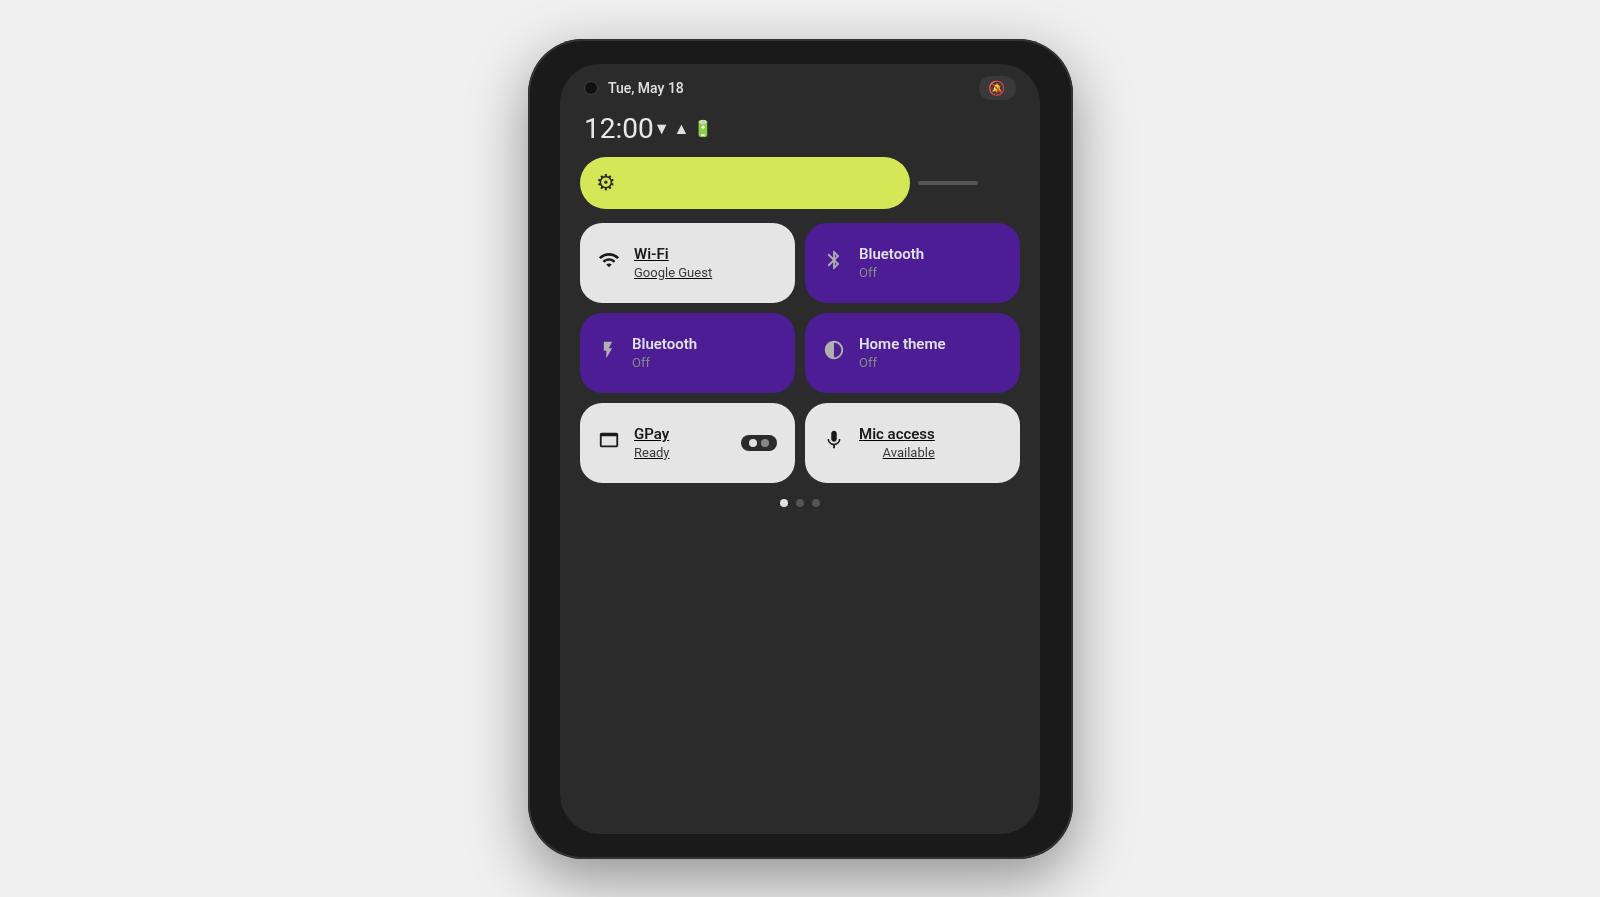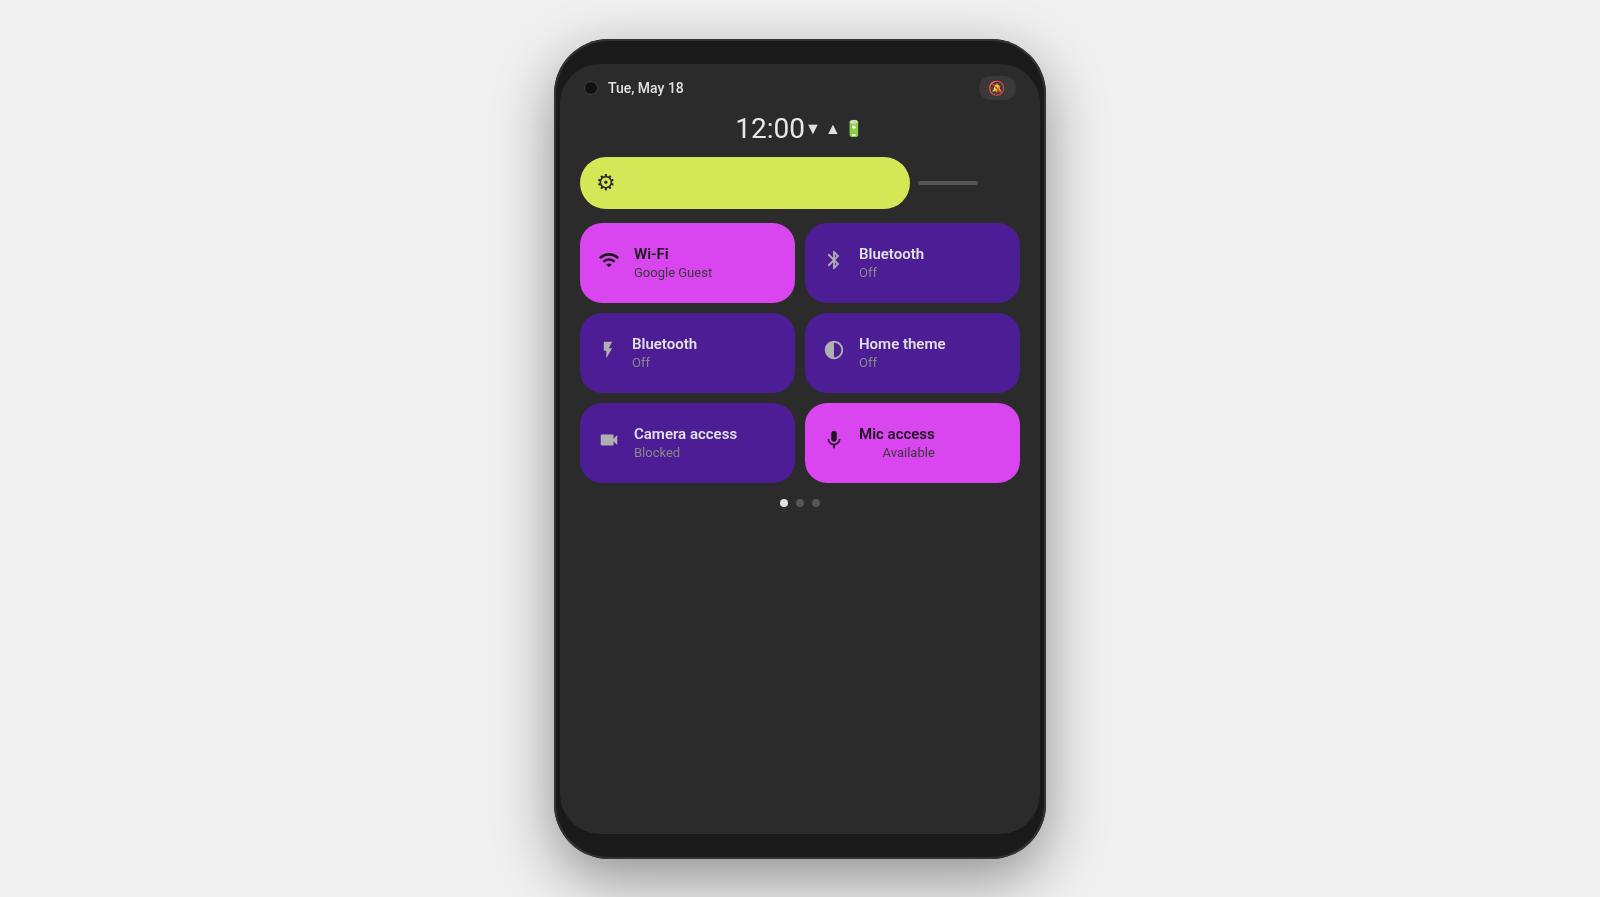--- a/index.html
+++ b/index.html
@@ -7,21 +7,21 @@
     body {
       background: #f0f0f0;
       display: flex;
       justify-content: center;
       align-items: center;
       min-height: 100vh;
       font-family: 'Google Sans', 'Roboto', sans-serif;
     }
 
     .phone-outer {
-      width: 492px;
+      width: 545px;
       height: 820px;
       background: #1a1a1a;
       border-radius: 55px;
       position: relative;
       box-shadow: 0 20px 60px rgba(0,0,0,0.4), inset 0 0 0 2px #333;
       display: flex;
       flex-direction: column;
       align-items: center;
       overflow: hidden;
     }
@@ -74,21 +74,21 @@
     }
 
     .mute-icon {
       color: #e0e0e0;
       font-size: 14px;
     }
 
     
     .time-row {
       display: flex;
-      justify-content: center;
+      justify-content: flex-start;
       align-items: center;
       padding: 4px 24px 12px 24px;
     }
 
     .time-text {
       color: #e8e8e8;
       font-size: 28px;
       font-weight: 400;
     }
 
@@ -135,21 +135,22 @@
       border-radius: 22px;
       padding: 16px 18px;
       display: flex;
       align-items: center;
       gap: 14px;
       cursor: pointer;
       min-height: 80px;
     }
 
     .tile-active {
-      background: #d946ef;
+      background: #e5e5e5;
+      text-decoration: underline;
     }
 
     .tile-inactive {
       background: #4c1d95;
     }
 
     .tile-icon {
       font-size: 22px;
       flex-shrink: 0;
     }
@@ -320,32 +321,36 @@
             <path d="M12 2C6.48 2 2 6.48 2 12s4.48 10 10 10 10-4.48 10-10S17.52 2 12 2zm0 18V4c4.41 0 8 3.59 8 8s-3.59 8-8 8z"></path>
           </svg>
         </span>
         <div class="tile-content">
           <span class="tile-title">Home theme</span>
           <span class="tile-subtitle">Off</span>
         </div>
       </div>
 
 
-
-      <div class="tile tile-inactive">
-        <span class="tile-icon">
-          <svg width="22" height="22" viewBox="0 0 24 24" fill="#b0b0b0">
-            <path d="M17 10.5V7c0-.55-.45-1-1-1H4c-.55 0-1 .45-1 1v10c0 .55.45 1 1 1h12c.55 0 1-.45 1-1v-3.5l4 4v-11l-4 4z"></path>
-          </svg>
-        </span>
-        <div class="tile-content">
-          <span class="tile-title">Camera access</span>
-          <span class="tile-subtitle">Blocked</span>
-        </div>
-      </div>
+      <div class="tile tile-active">
+        <span class="tile-icon">
+          <svg width="22" height="22" viewBox="0 0 24 24" fill="#1a1a1a">
+            <path d="M20 4H4c-1.11 0-2 .89-2 2v12c0 1.11.89 2 2 2h16c1.11 0 2-.89 2-2V6c0-1.11-.89-2-2-2zm0 14H4V8h16v10z"></path>
+          </svg>
+        </span>
+        <div class="tile-content">
+          <span class="tile-title">GPay</span>
+          <span class="tile-subtitle">Ready</span>
+        </div>
+        <div class="tile-gpay-card">
+          <div class="card-dot active"></div>
+          <div class="card-dot"></div>
+        </div>
+      </div>
+
 
       <div class="tile tile-active">
         <span class="tile-icon">
           <svg width="22" height="22" viewBox="0 0 24 24" fill="#1a1a1a">
             <path d="M12 14c1.66 0 2.99-1.34 2.99-3L15 5c0-1.66-1.34-3-3-3S9 3.34 9 5v6c0 1.66 1.34 3 3 3zm5.3-3c0 3-2.54 5.1-5.3 5.1S6.7 14 6.7 11H5c0 3.41 2.72 6.23 6 6.72V21h2v-3.28c3.28-.48 6-3.3 6-6.72h-1.7z"></path>
           </svg>
         </span>
         <div class="tile-content">
           <span class="tile-title">Mic access</span>
           <span class="tile-subtitle">Available</span>

